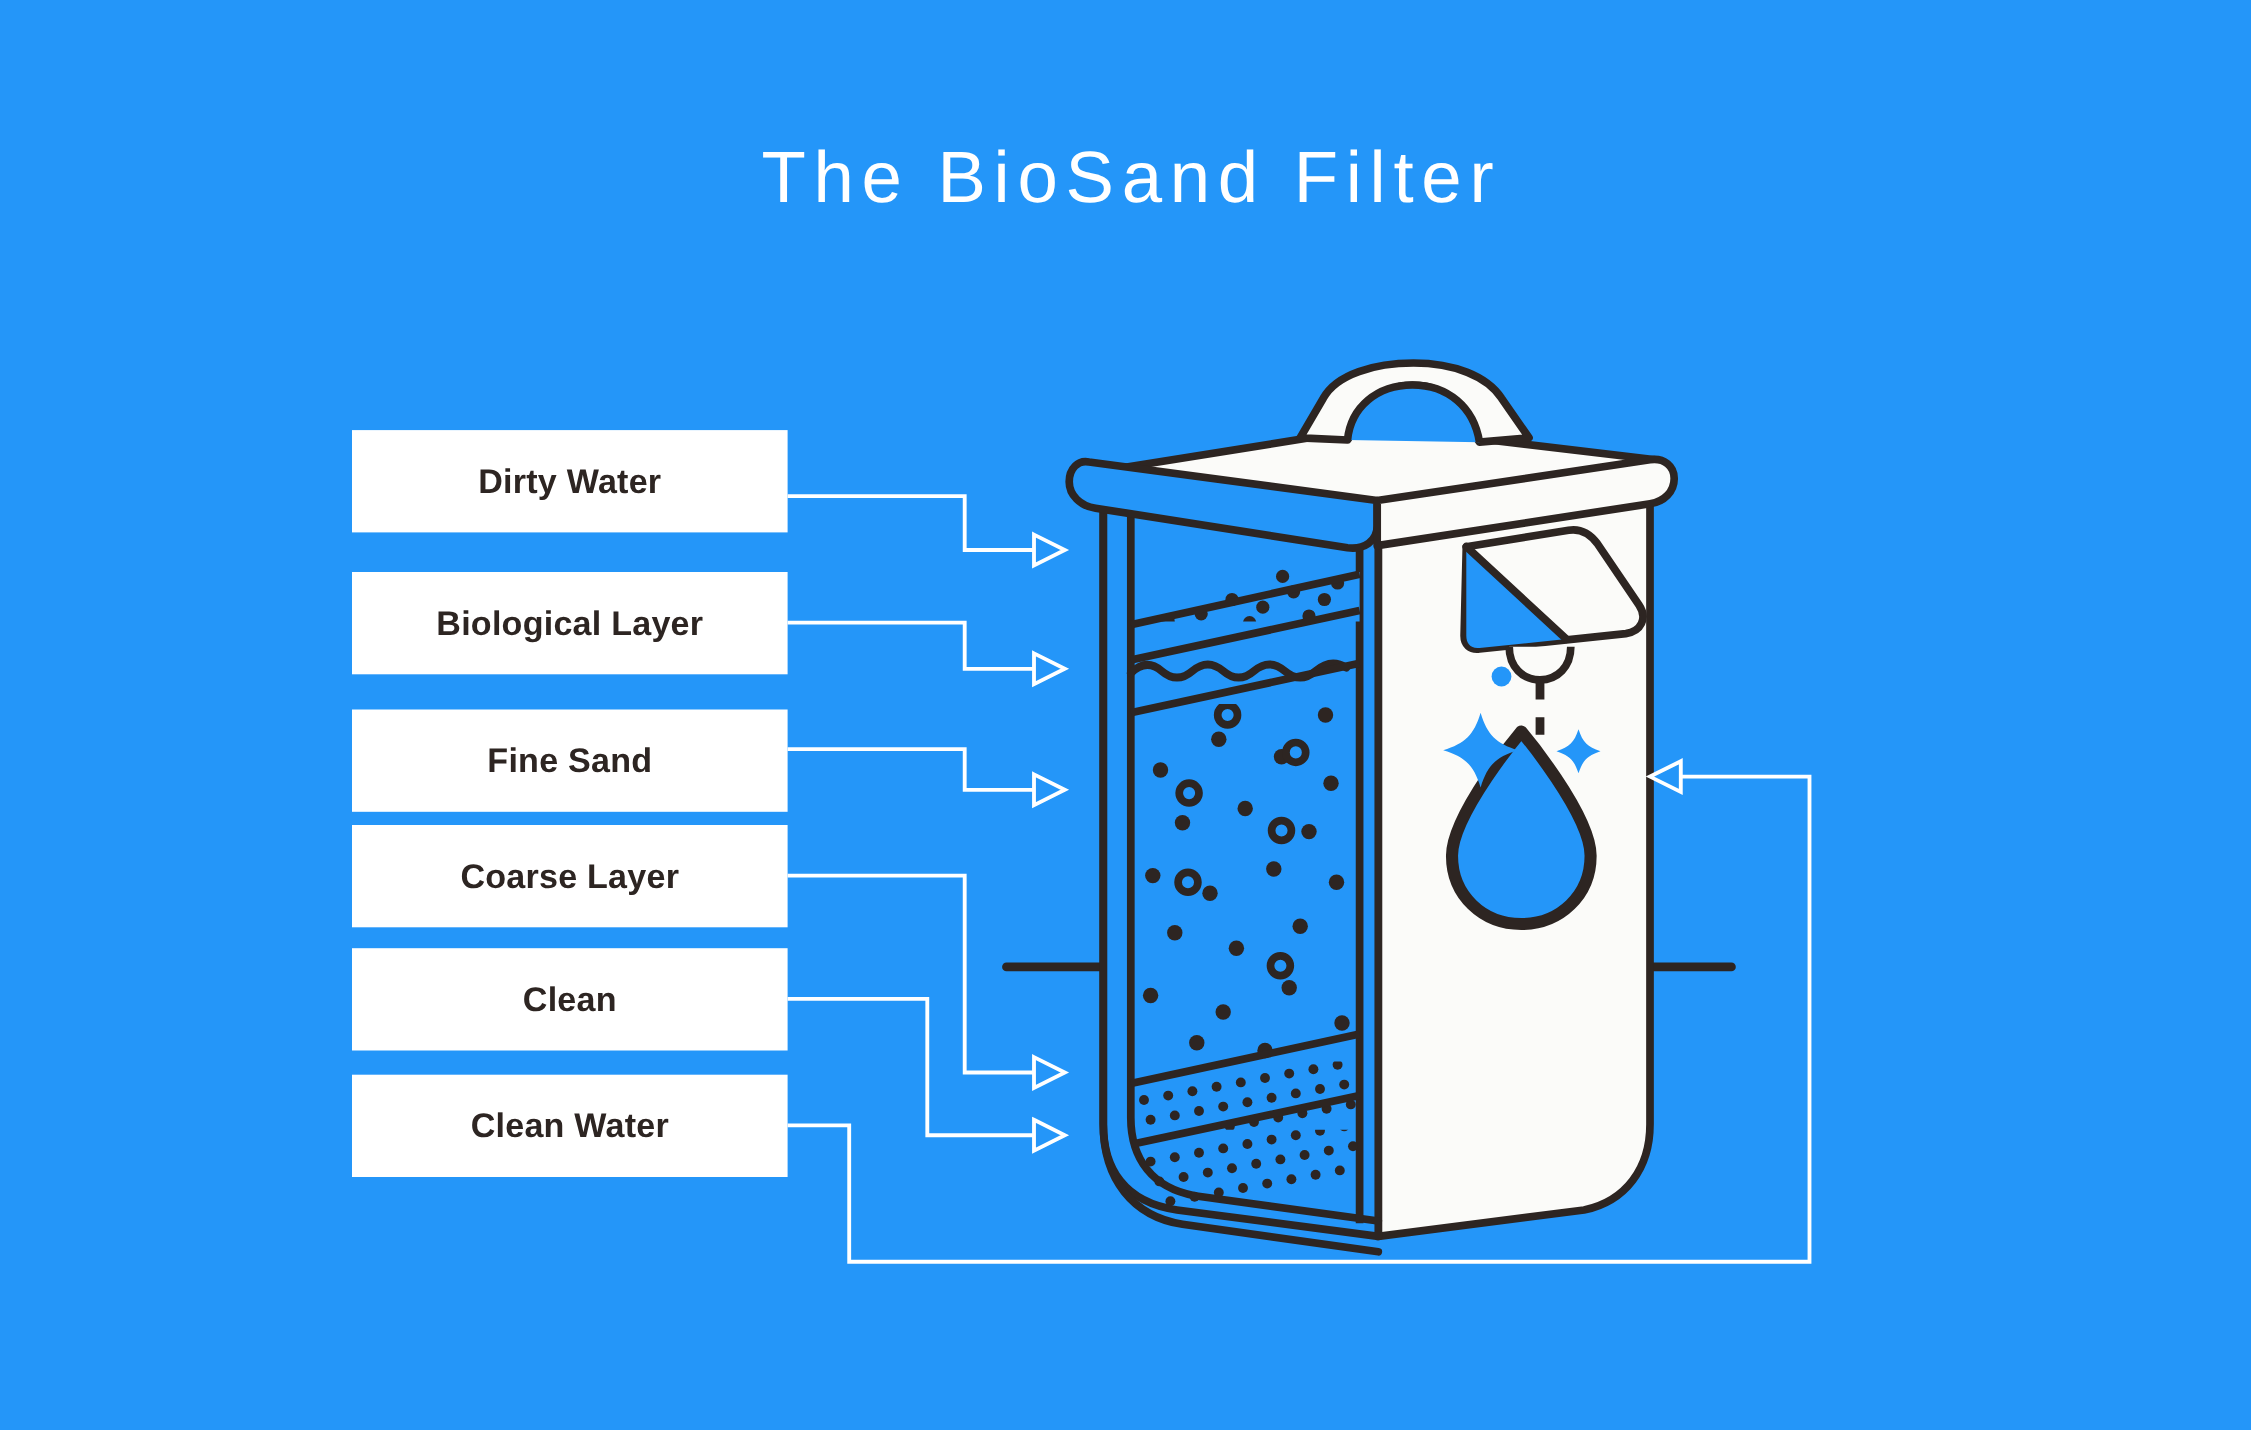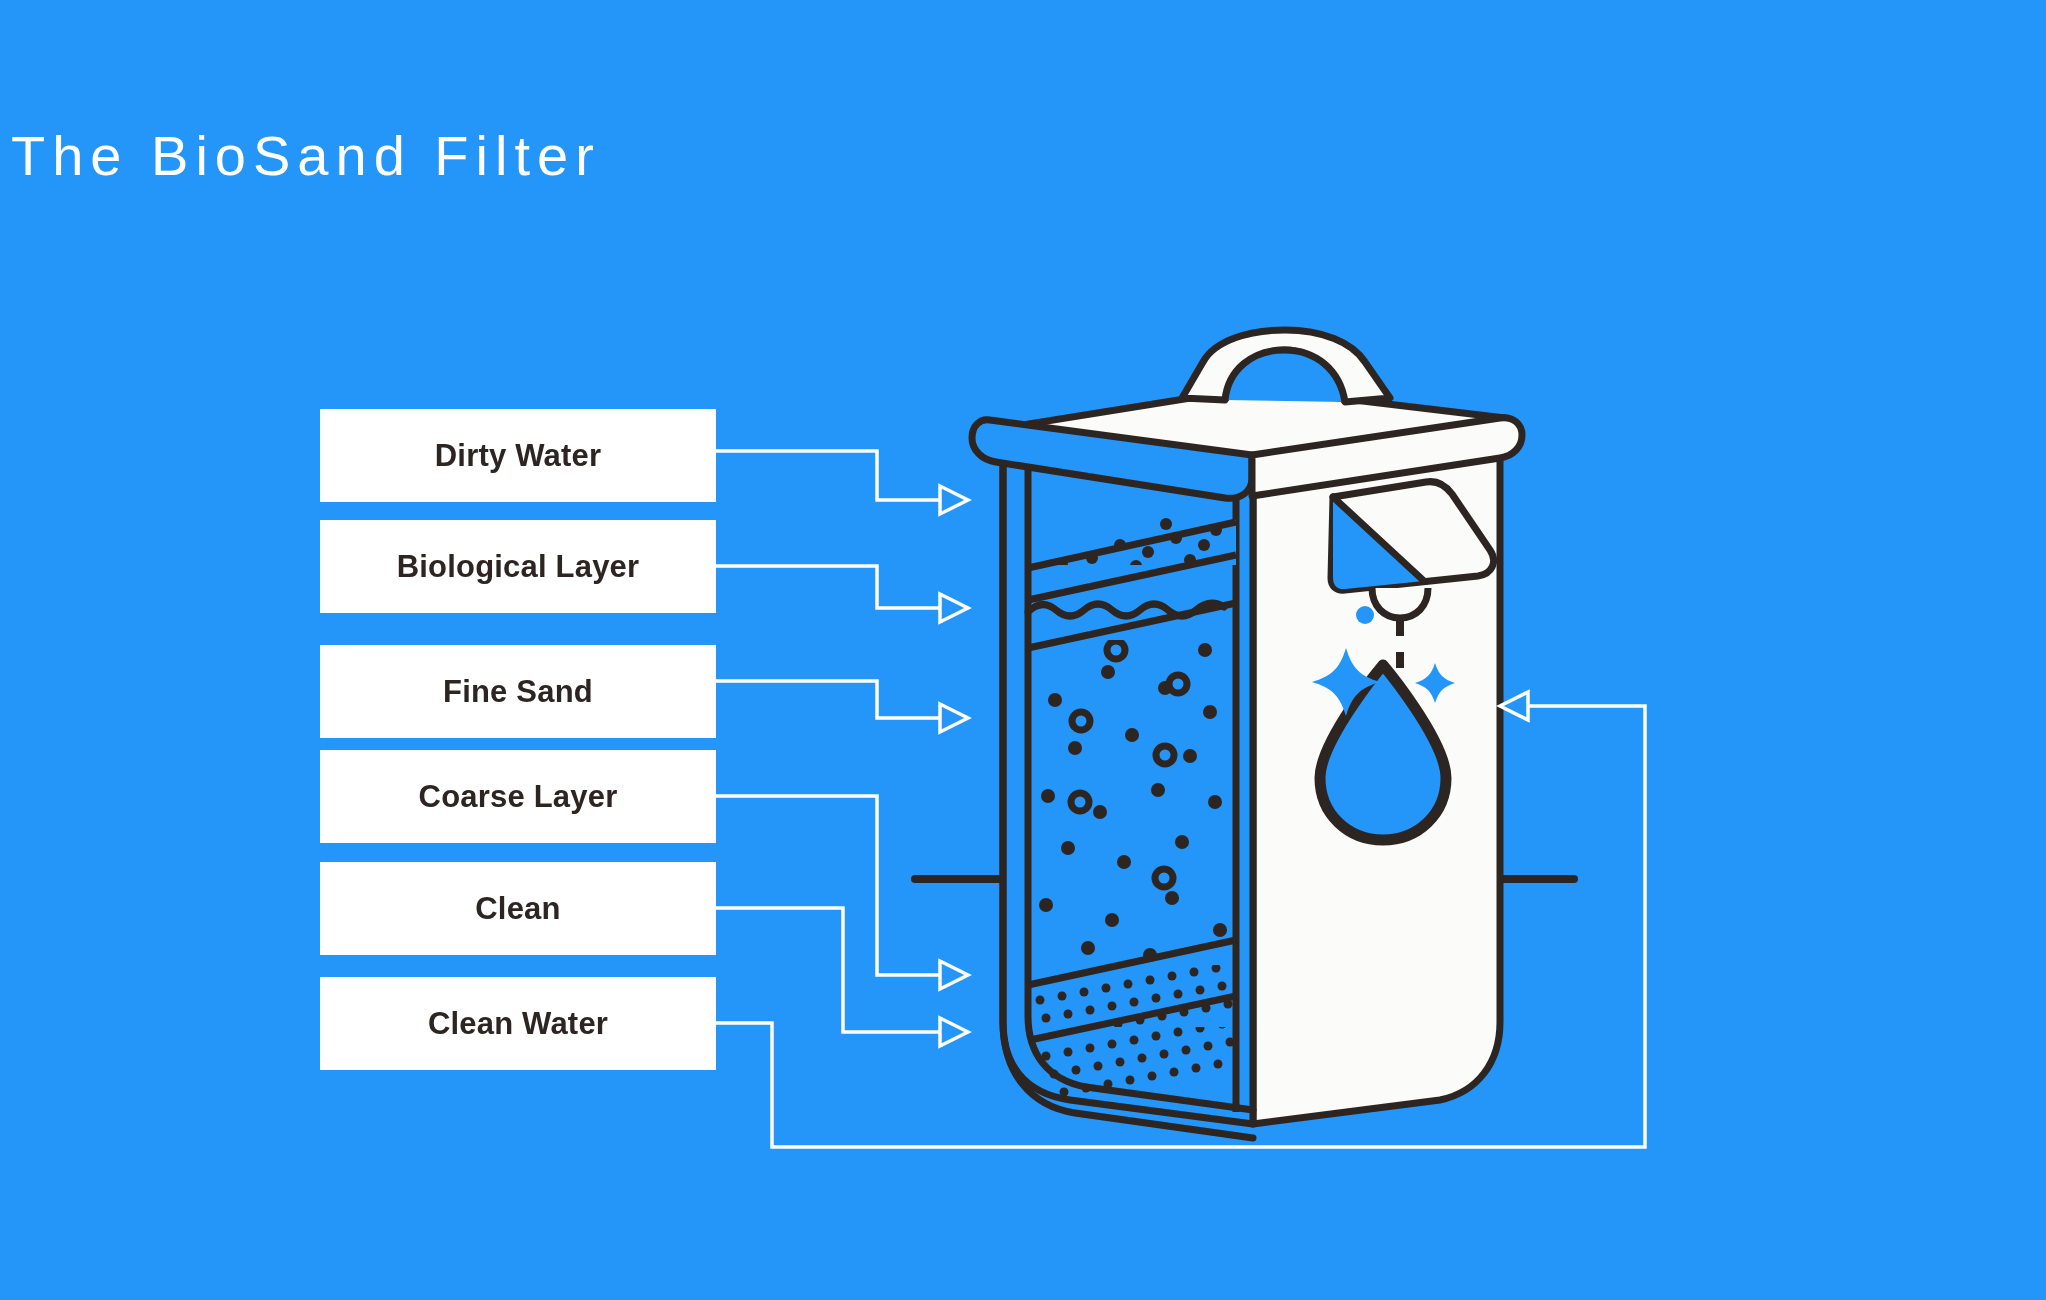--- a/index.html
+++ b/index.html
@@ -7,22 +7,23 @@
     width:2046px;height:1300px;
     background:#2496f9;
     font-family:"Liberation Sans", sans-serif;
     overflow:hidden;
     position:relative;
   }
   #stage{position:absolute;left:0;top:0;width:2046px;height:1300px;}
   #title{
     position:absolute;
     left:11px;right:0;top:128px;
+    text-align:center;
     color:#ffffff;
-    font-size:56px;
+    font-size:66px;
     font-weight:300;
     letter-spacing:7px;
     line-height:1;
     white-space:nowrap;
   }
   .label-box{
     position:absolute;
     left:320px;
     width:396px;
     height:93px;
@@ -42,21 +43,21 @@
   #connectors{z-index:5;}
   #filter{z-index:3;}
 </style>
 </head>
 <body>
 
 <div id="stage">
 
   <div id="title">The BioSand Filter</div>
 
-  <div class="label-box" style="top:409px">
+  <div class="label-box" style="top:391px">
     <span>Dirty Water</span>
   </div>
   <div class="label-box" style="top:520px">
     <span>Biological Layer</span>
   </div>
   <div class="label-box" style="top:645px">
     <span>Fine Sand</span>
   </div>
   <div class="label-box" style="top:750px">
     <span>Coarse Layer</span>

